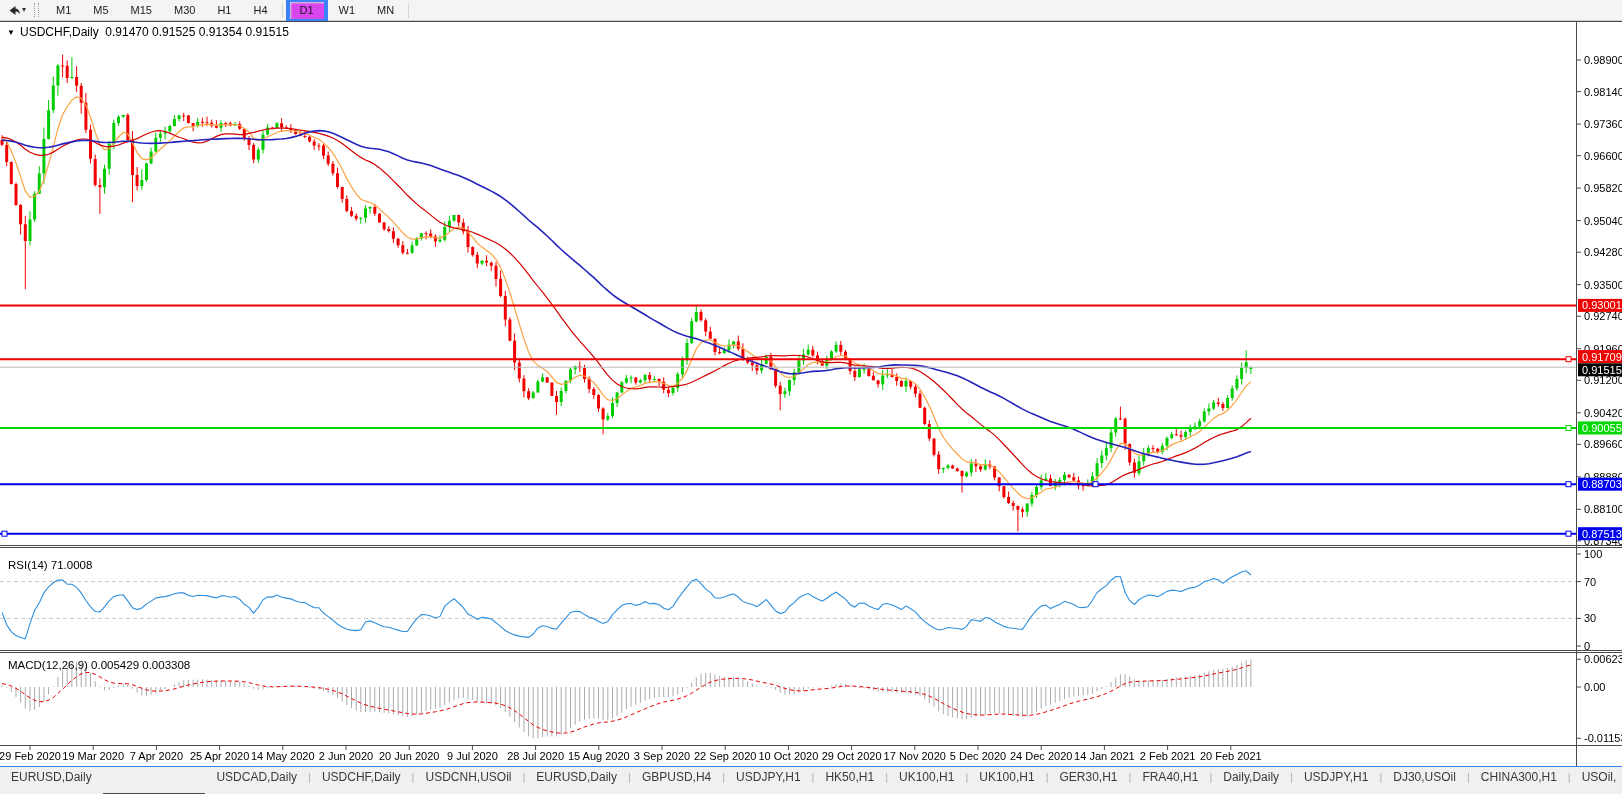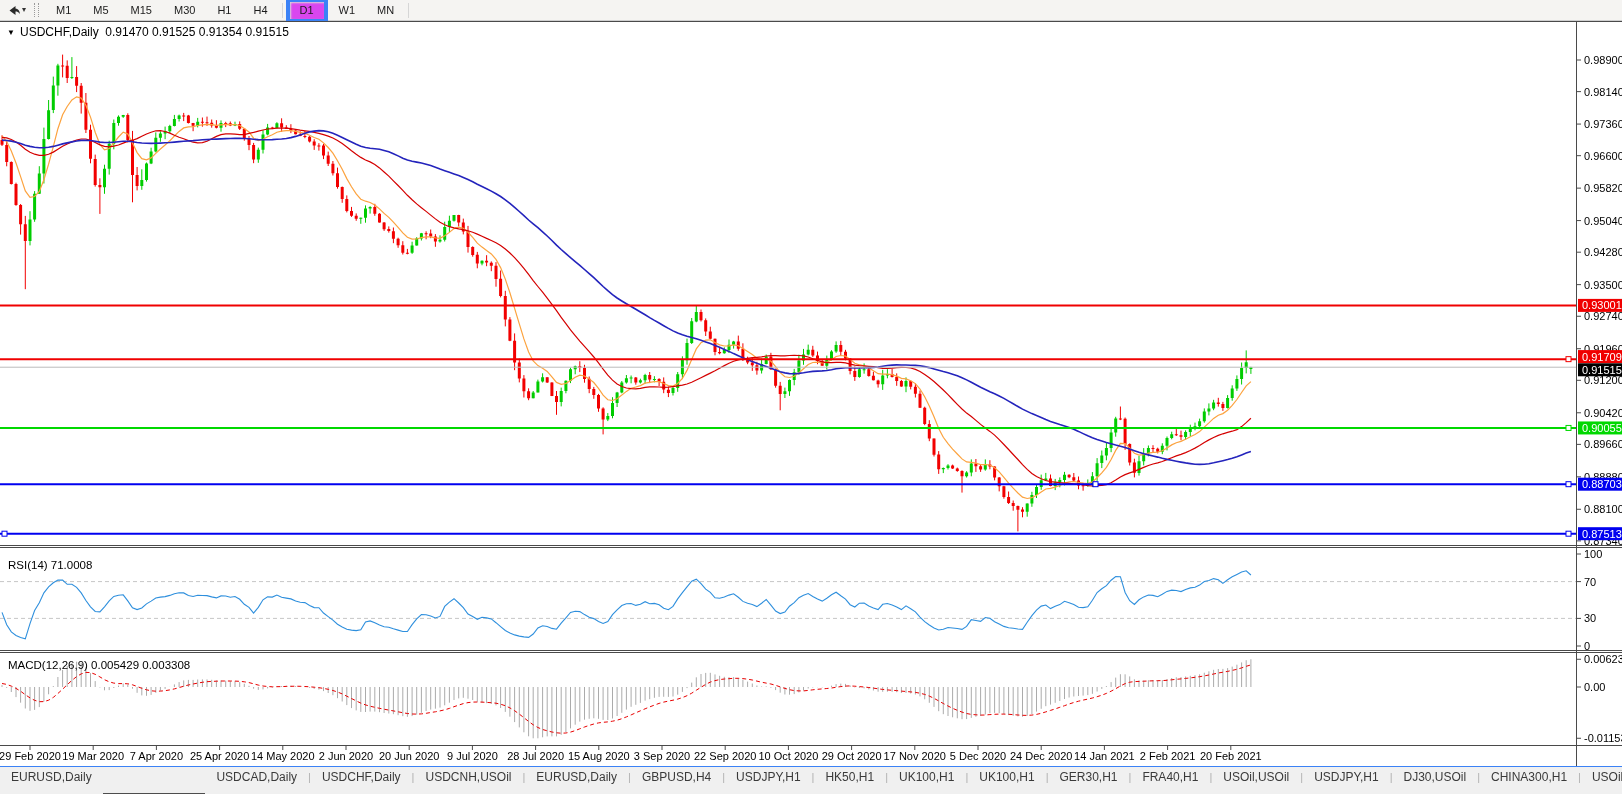--- a/index.html
+++ b/index.html
@@ -222,21 +222,21 @@
       <div class="tab">HK50,H1</div>
       <div class="tab-sep">|</div>
       <div class="tab">UK100,H1</div>
       <div class="tab-sep">|</div>
       <div class="tab">UK100,H1</div>
       <div class="tab-sep">|</div>
       <div class="tab">GER30,H1</div>
       <div class="tab-sep">|</div>
       <div class="tab">FRA40,H1</div>
       <div class="tab-sep">|</div>
-      <div class="tab">USOil,USOil</div>
+      <div class="tab">Daily,Daily</div>
       <div class="tab-sep">|</div>
       <div class="tab">USDJPY,H1</div>
       <div class="tab-sep">|</div>
       <div class="tab">DJ30,USOil</div>
       <div class="tab-sep">|</div>
       <div class="tab">CHINA300,H1</div>
       <div class="tab-sep">|</div>
       <div class="tab">USOil,</div>
     </div>
 

